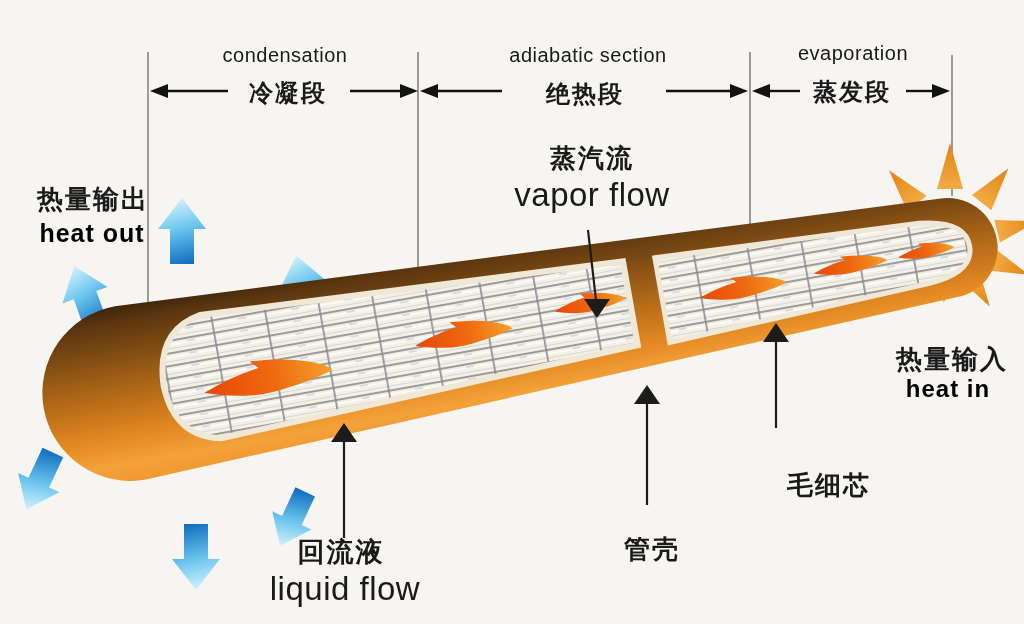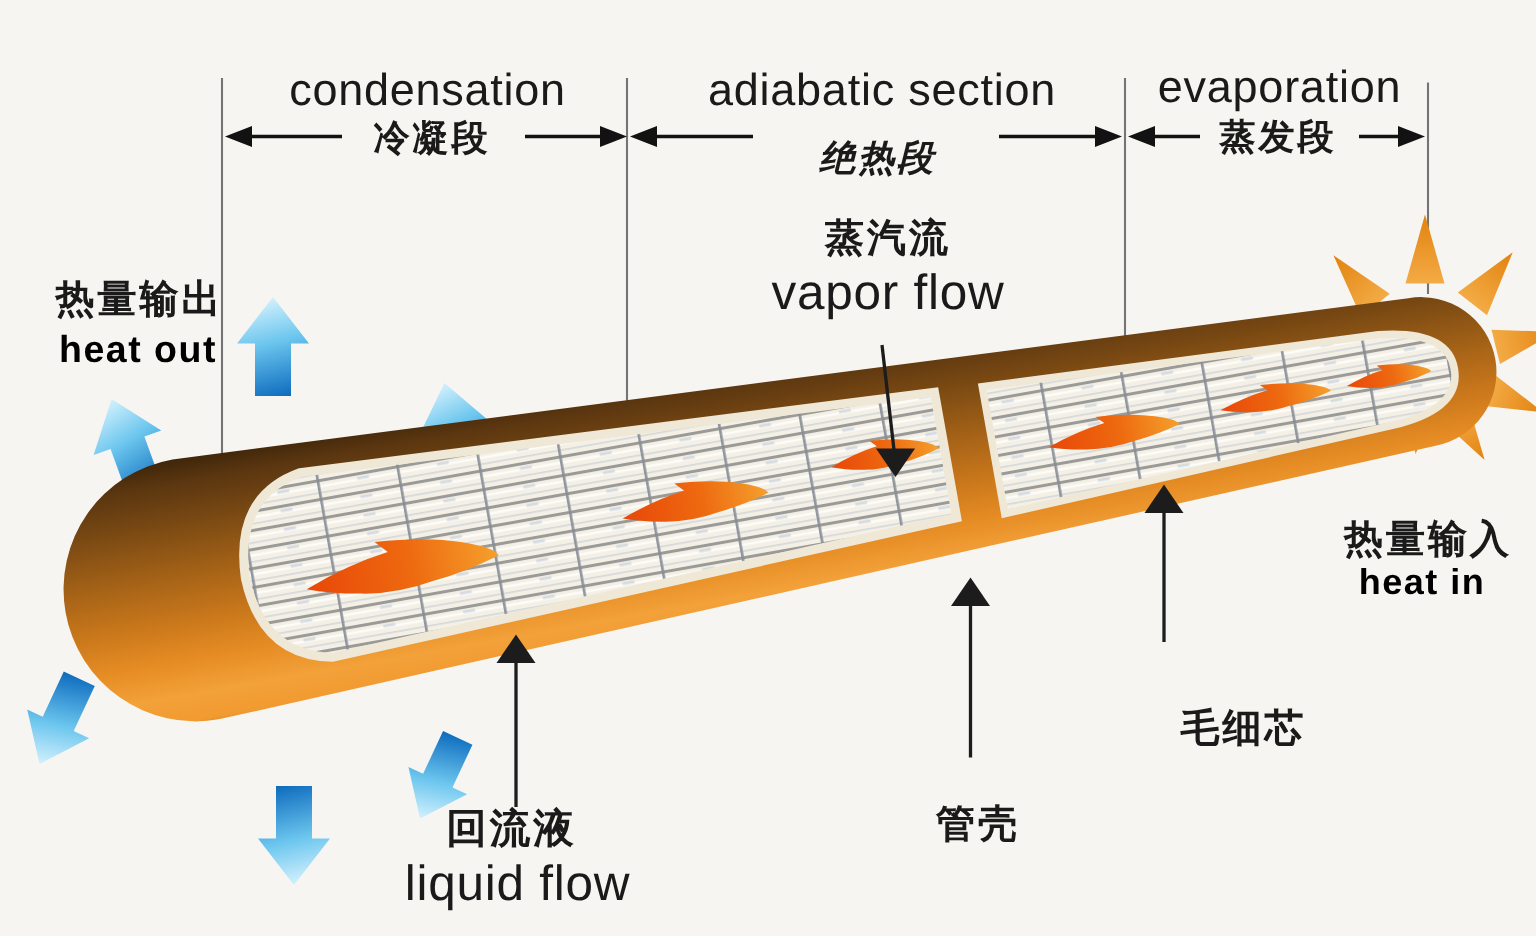--- a/index.html
+++ b/index.html
@@ -6,21 +6,21 @@
   .stage{
     position:relative;width:1024px;height:624px;
     background:#f7f5f1;overflow:hidden;
     font-family:"Liberation Sans",sans-serif;color:#1a1a1a;
   }
   svg.layer{position:absolute;left:0;top:0;width:1024px;height:624px;}
   .lbl{
     position:absolute;transform:translateX(-50%);
     white-space:nowrap;line-height:1.05;text-align:center;color:#1a1a1a;
   }
-  .en-lg{font-size:30px;letter-spacing:.5px;}
+  .en-lg{font-size:20px;letter-spacing:.5px;}
   .en-xl{font-size:33px;letter-spacing:.5px;}
   .zh{font-size:24px;font-weight:700;letter-spacing:2px;}
   .zh-lg{font-size:26px;font-weight:700;letter-spacing:2px;}
   .red{color:#000000;font-weight:700;font-size:25px;letter-spacing:1px;}
 </style>
 </head>
 <body>
 
 <div class="stage">
 
@@ -138,21 +138,21 @@
       <polygon points="748,91 730,84 730,98"></polygon>
       <polygon points="752,91 770,84 770,98"></polygon>
       <polygon points="950,91 932,84 932,98"></polygon>
     </g>
   </svg>
 
   <div class="lbl en-lg" style="left:285px;top:45px;">condensation</div>
   <div class="lbl zh" style="left:288px;top:80px;">冷凝段</div>
 
   <div class="lbl en-lg" style="left:588px;top:45px;">adiabatic section</div>
-  <div class="lbl zh" style="left:585px;top:93px;font-style:italic;">绝热段</div>
+  <div class="lbl zh" style="left:585px;top:81px;">绝热段</div>
 
   <div class="lbl en-lg" style="left:853px;top:43px;">evaporation</div>
   <div class="lbl zh" style="left:852px;top:79px;">蒸发段</div>
 
   <div class="lbl zh-lg" style="left:93px;top:186px;">热量输出</div>
   <div class="lbl red" style="left:92px;top:220px;">heat out</div>
 
   <div class="lbl zh-lg" style="left:592px;top:145px;">蒸汽流</div>
   <div class="lbl en-xl" style="left:592px;top:178px;">vapor flow</div>
 

